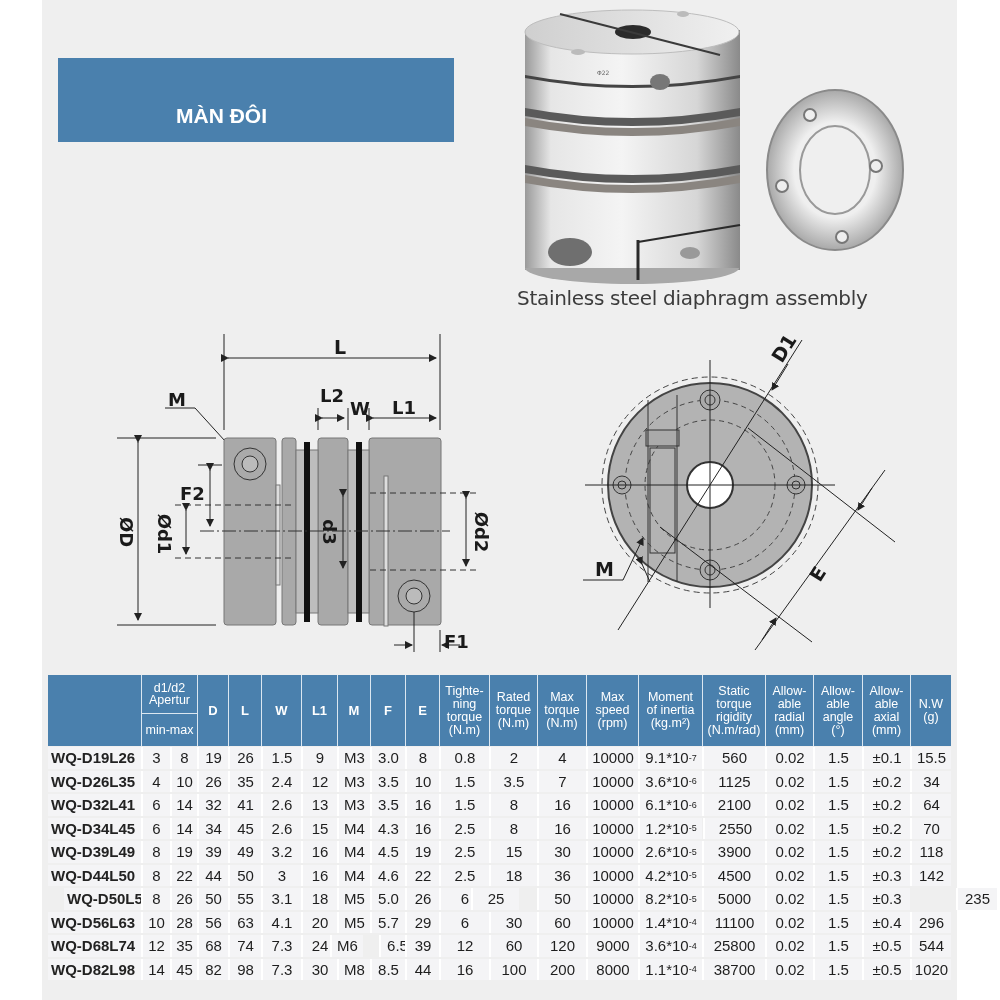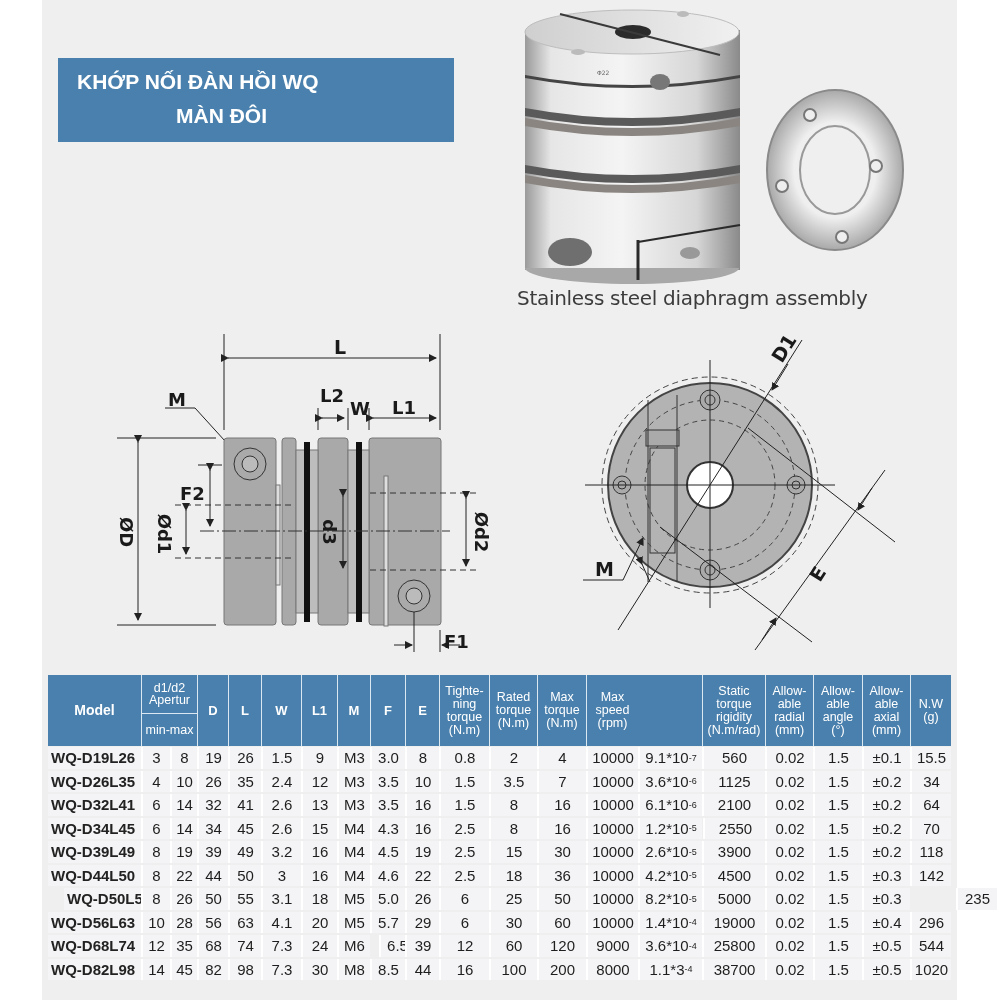--- a/index.html
+++ b/index.html
@@ -39,21 +39,20 @@
         font-size:15px; color:#1e1e1e; box-sizing:border-box; border-left:2px solid #ffffff; white-space:nowrap; }
   .td.model { border-left:none; font-weight:bold; justify-content:flex-start; padding-left:3px; font-size:15px; color:#222; }
   sup { font-size:9px; vertical-align:6px; }
 </style>
 </head>
 <body>
 
 <div class="panel"></div>
 
 <div class="banner">
-  <div class="l1">KHỚP NỐI ĐÀN HỒI WQ</div>
   <div class="l2">MÀN ĐÔI</div>
 </div>
 
 <svg class="photo" viewBox="0 0 420 320" width="420" height="320">
   <defs>
     <linearGradient id="metal" x1="0" x2="1" y1="0" y2="0">
       <stop offset="0" stop-color="#9a9a9a"></stop>
         <stop offset="0.12" stop-color="#e6e6e6"></stop>
       <stop offset="0.45" stop-color="#f4f4f4"></stop>
         <stop offset="0.8" stop-color="#d6d6d6"></stop>
@@ -211,21 +210,20 @@
     <line x1="23" y1="260" x2="63" y2="260"></line>
       <line x1="63" y1="260" x2="83" y2="218" marker-end="url(#ar2)"></line>
   </g>
   <text font-size="19" transform="translate(222,44) rotate(-58)">D1</text>
   <text x="35" y="256" font-size="19">M</text>
   <text font-size="19" transform="translate(260,263) rotate(-58)">E</text>
 </svg>
 
 <div class="tbl">
   <div class="thead">
-    <div class="th first" style="left:0;width:93px">Model</div>
     <div class="th-split-top" style="left:93px;width:56px">
       <div>
           <div>d1/d2</div>
           <div>Apertur</div>
         </div>
     </div>
     <div class="th-split-bot" style="left:93px;width:56px">min-max</div>
     <div class="th bold" style="left:149px;width:31px">D</div>
     <div class="th bold" style="left:180px;width:33px">L</div>
     <div class="th bold" style="left:213px;width:40px">W</div>
@@ -253,20 +251,27 @@
           <div>Max</div>
           <div>torque</div>
           <div>(N.m)</div>
         </div>
     </div>
     <div class="th" style="left:538px;width:52px">
       <div>
           <div>Max</div>
           <div>speed</div>
           <div>(rpm)</div>
+        </div>
+    </div>
+    <div class="th" style="left:590px;width:64px">
+      <div>
+          <div>Moment</div>
+          <div>of inertia</div>
+          <div>(kg.m²)</div>
         </div>
     </div>
     <div class="th" style="left:654px;width:63px">
       <div>
           <div>Static</div>
           <div>torque</div>
           <div>rigidity</div>
           <div>(N.m/rad)</div>
         </div>
     </div>
@@ -458,21 +463,21 @@
     <div class="td" style="left:93px;width:29px">8</div>
     <div class="td" style="left:122px;width:27px">26</div>
     <div class="td" style="left:149px;width:31px">50</div>
     <div class="td" style="left:180px;width:33px">55</div>
     <div class="td" style="left:213px;width:40px">3.1</div>
     <div class="td" style="left:253px;width:36px">18</div>
     <div class="td" style="left:289px;width:33px">M5</div>
     <div class="td" style="left:322px;width:35px">5.0</div>
     <div class="td" style="left:357px;width:34px">26</div>
     <div class="td" style="left:391px;width:50px">6</div>
-    <div class="td" style="left:441px;width:48px">25</div>
+    <div class="td" style="left:423px;width:48px">25</div>
     <div class="td" style="left:489px;width:49px">50</div>
     <div class="td" style="left:538px;width:52px">10000</div>
     <div class="td" style="left:590px;width:64px">
           <span>8.2*10</span>
           <sup>-5</sup>
         </div>
     <div class="td" style="left:654px;width:63px">5000</div>
     <div class="td" style="left:717px;width:48px">0.02</div>
     <div class="td" style="left:765px;width:49px">1.5</div>
     <div class="td" style="left:814px;width:48px">±0.3</div>
@@ -490,35 +495,35 @@
     <div class="td" style="left:322px;width:35px">5.7</div>
     <div class="td" style="left:357px;width:34px">29</div>
     <div class="td" style="left:391px;width:50px">6</div>
     <div class="td" style="left:441px;width:48px">30</div>
     <div class="td" style="left:489px;width:49px">60</div>
     <div class="td" style="left:538px;width:52px">10000</div>
     <div class="td" style="left:590px;width:64px">
           <span>1.4*10</span>
           <sup>-4</sup>
         </div>
-    <div class="td" style="left:654px;width:63px">19000</div>
+    <div class="td" style="left:654px;width:63px">11100</div>
     <div class="td" style="left:717px;width:48px">0.02</div>
     <div class="td" style="left:765px;width:49px">1.5</div>
     <div class="td" style="left:814px;width:48px">±0.4</div>
     <div class="td" style="left:862px;width:41px">296</div>
   </div>
       <div class="tr">
     <div class="td model" style="left:0;width:93px">WQ-D68L74</div>
     <div class="td" style="left:93px;width:29px">12</div>
     <div class="td" style="left:122px;width:27px">35</div>
     <div class="td" style="left:149px;width:31px">68</div>
     <div class="td" style="left:180px;width:33px">74</div>
     <div class="td" style="left:213px;width:40px">7.3</div>
     <div class="td" style="left:253px;width:36px">24</div>
-    <div class="td" style="left:289px;width:33px">M6</div>
+    <div class="td" style="left:282px;width:33px">M6</div>
     <div class="td" style="left:331px;width:35px">6.5</div>
     <div class="td" style="left:357px;width:34px">39</div>
     <div class="td" style="left:391px;width:50px">12</div>
     <div class="td" style="left:441px;width:48px">60</div>
     <div class="td" style="left:489px;width:49px">120</div>
     <div class="td" style="left:538px;width:52px">9000</div>
     <div class="td" style="left:590px;width:64px">
           <span>3.6*10</span>
           <sup>-4</sup>
         </div>
@@ -537,21 +542,21 @@
     <div class="td" style="left:213px;width:40px">7.3</div>
     <div class="td" style="left:253px;width:36px">30</div>
     <div class="td" style="left:289px;width:33px">M8</div>
     <div class="td" style="left:322px;width:35px">8.5</div>
     <div class="td" style="left:357px;width:34px">44</div>
     <div class="td" style="left:391px;width:50px">16</div>
     <div class="td" style="left:441px;width:48px">100</div>
     <div class="td" style="left:489px;width:49px">200</div>
     <div class="td" style="left:538px;width:52px">8000</div>
     <div class="td" style="left:590px;width:64px">
-          <span>1.1*3</span>
+          <span>1.1*10</span>
           <sup>-4</sup>
         </div>
     <div class="td" style="left:654px;width:63px">38700</div>
     <div class="td" style="left:717px;width:48px">0.02</div>
     <div class="td" style="left:765px;width:49px">1.5</div>
     <div class="td" style="left:814px;width:48px">±0.5</div>
     <div class="td" style="left:862px;width:41px">1020</div>
   </div>
     </div>
 </div>

